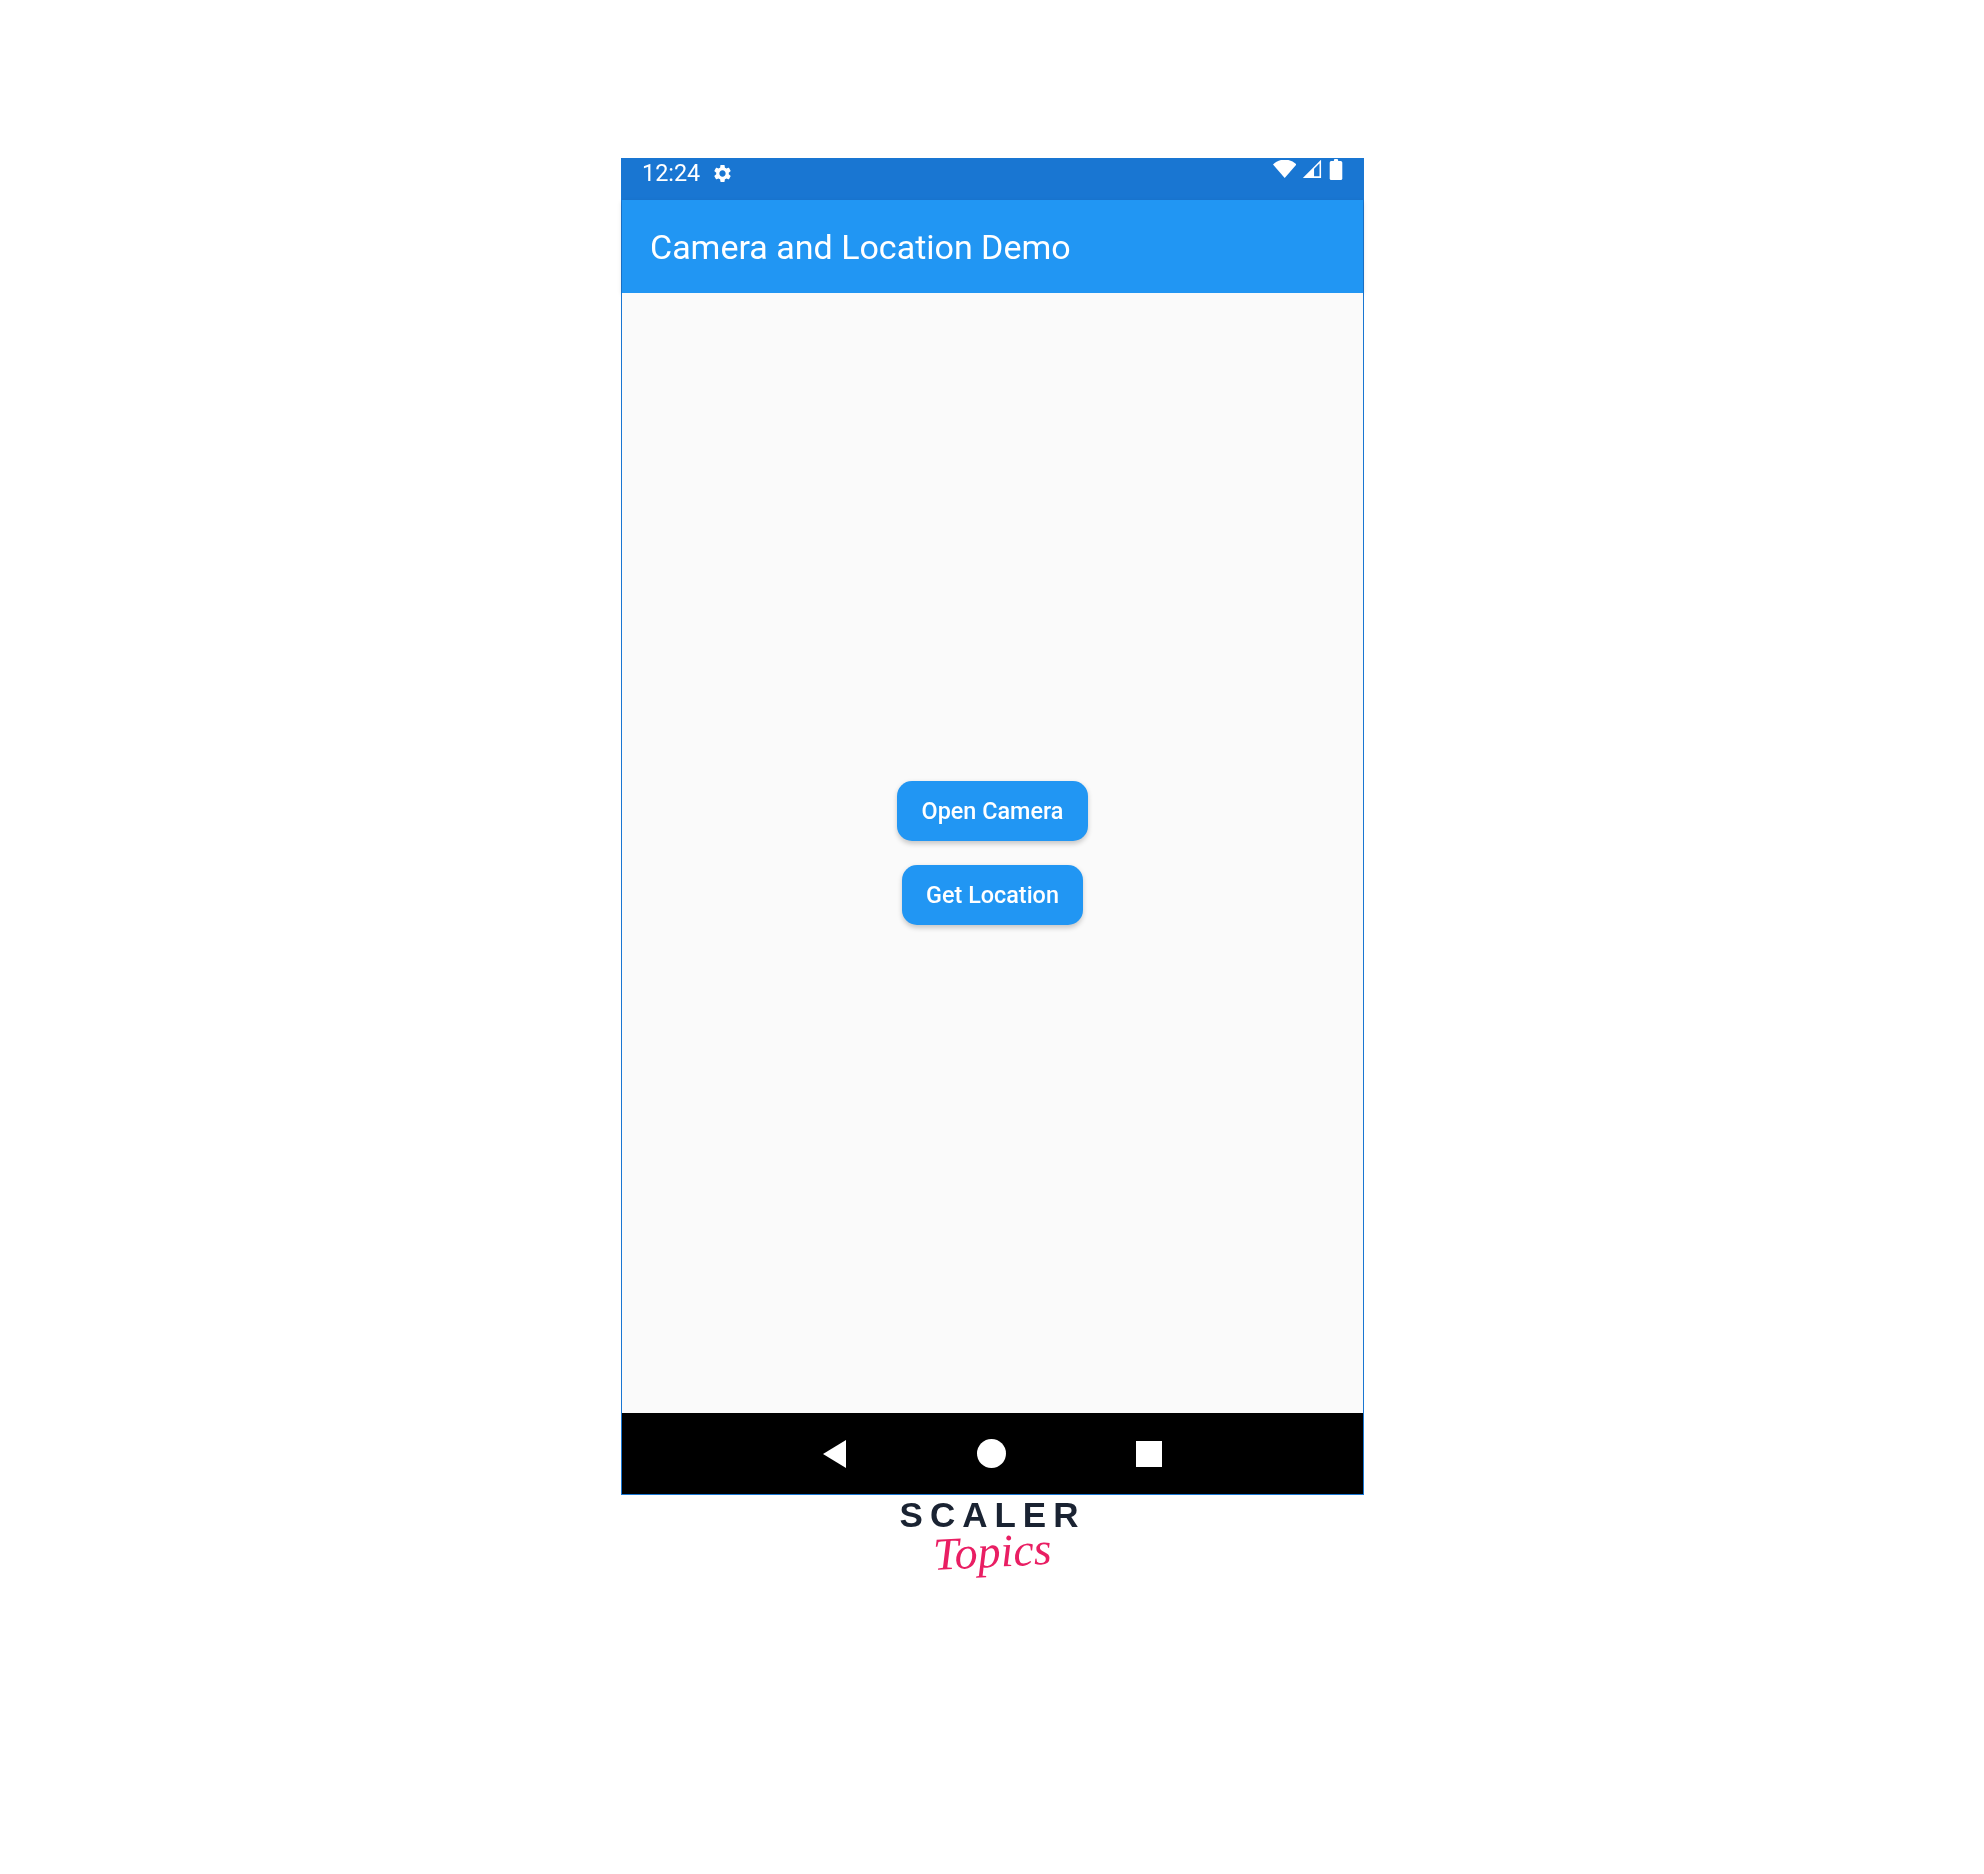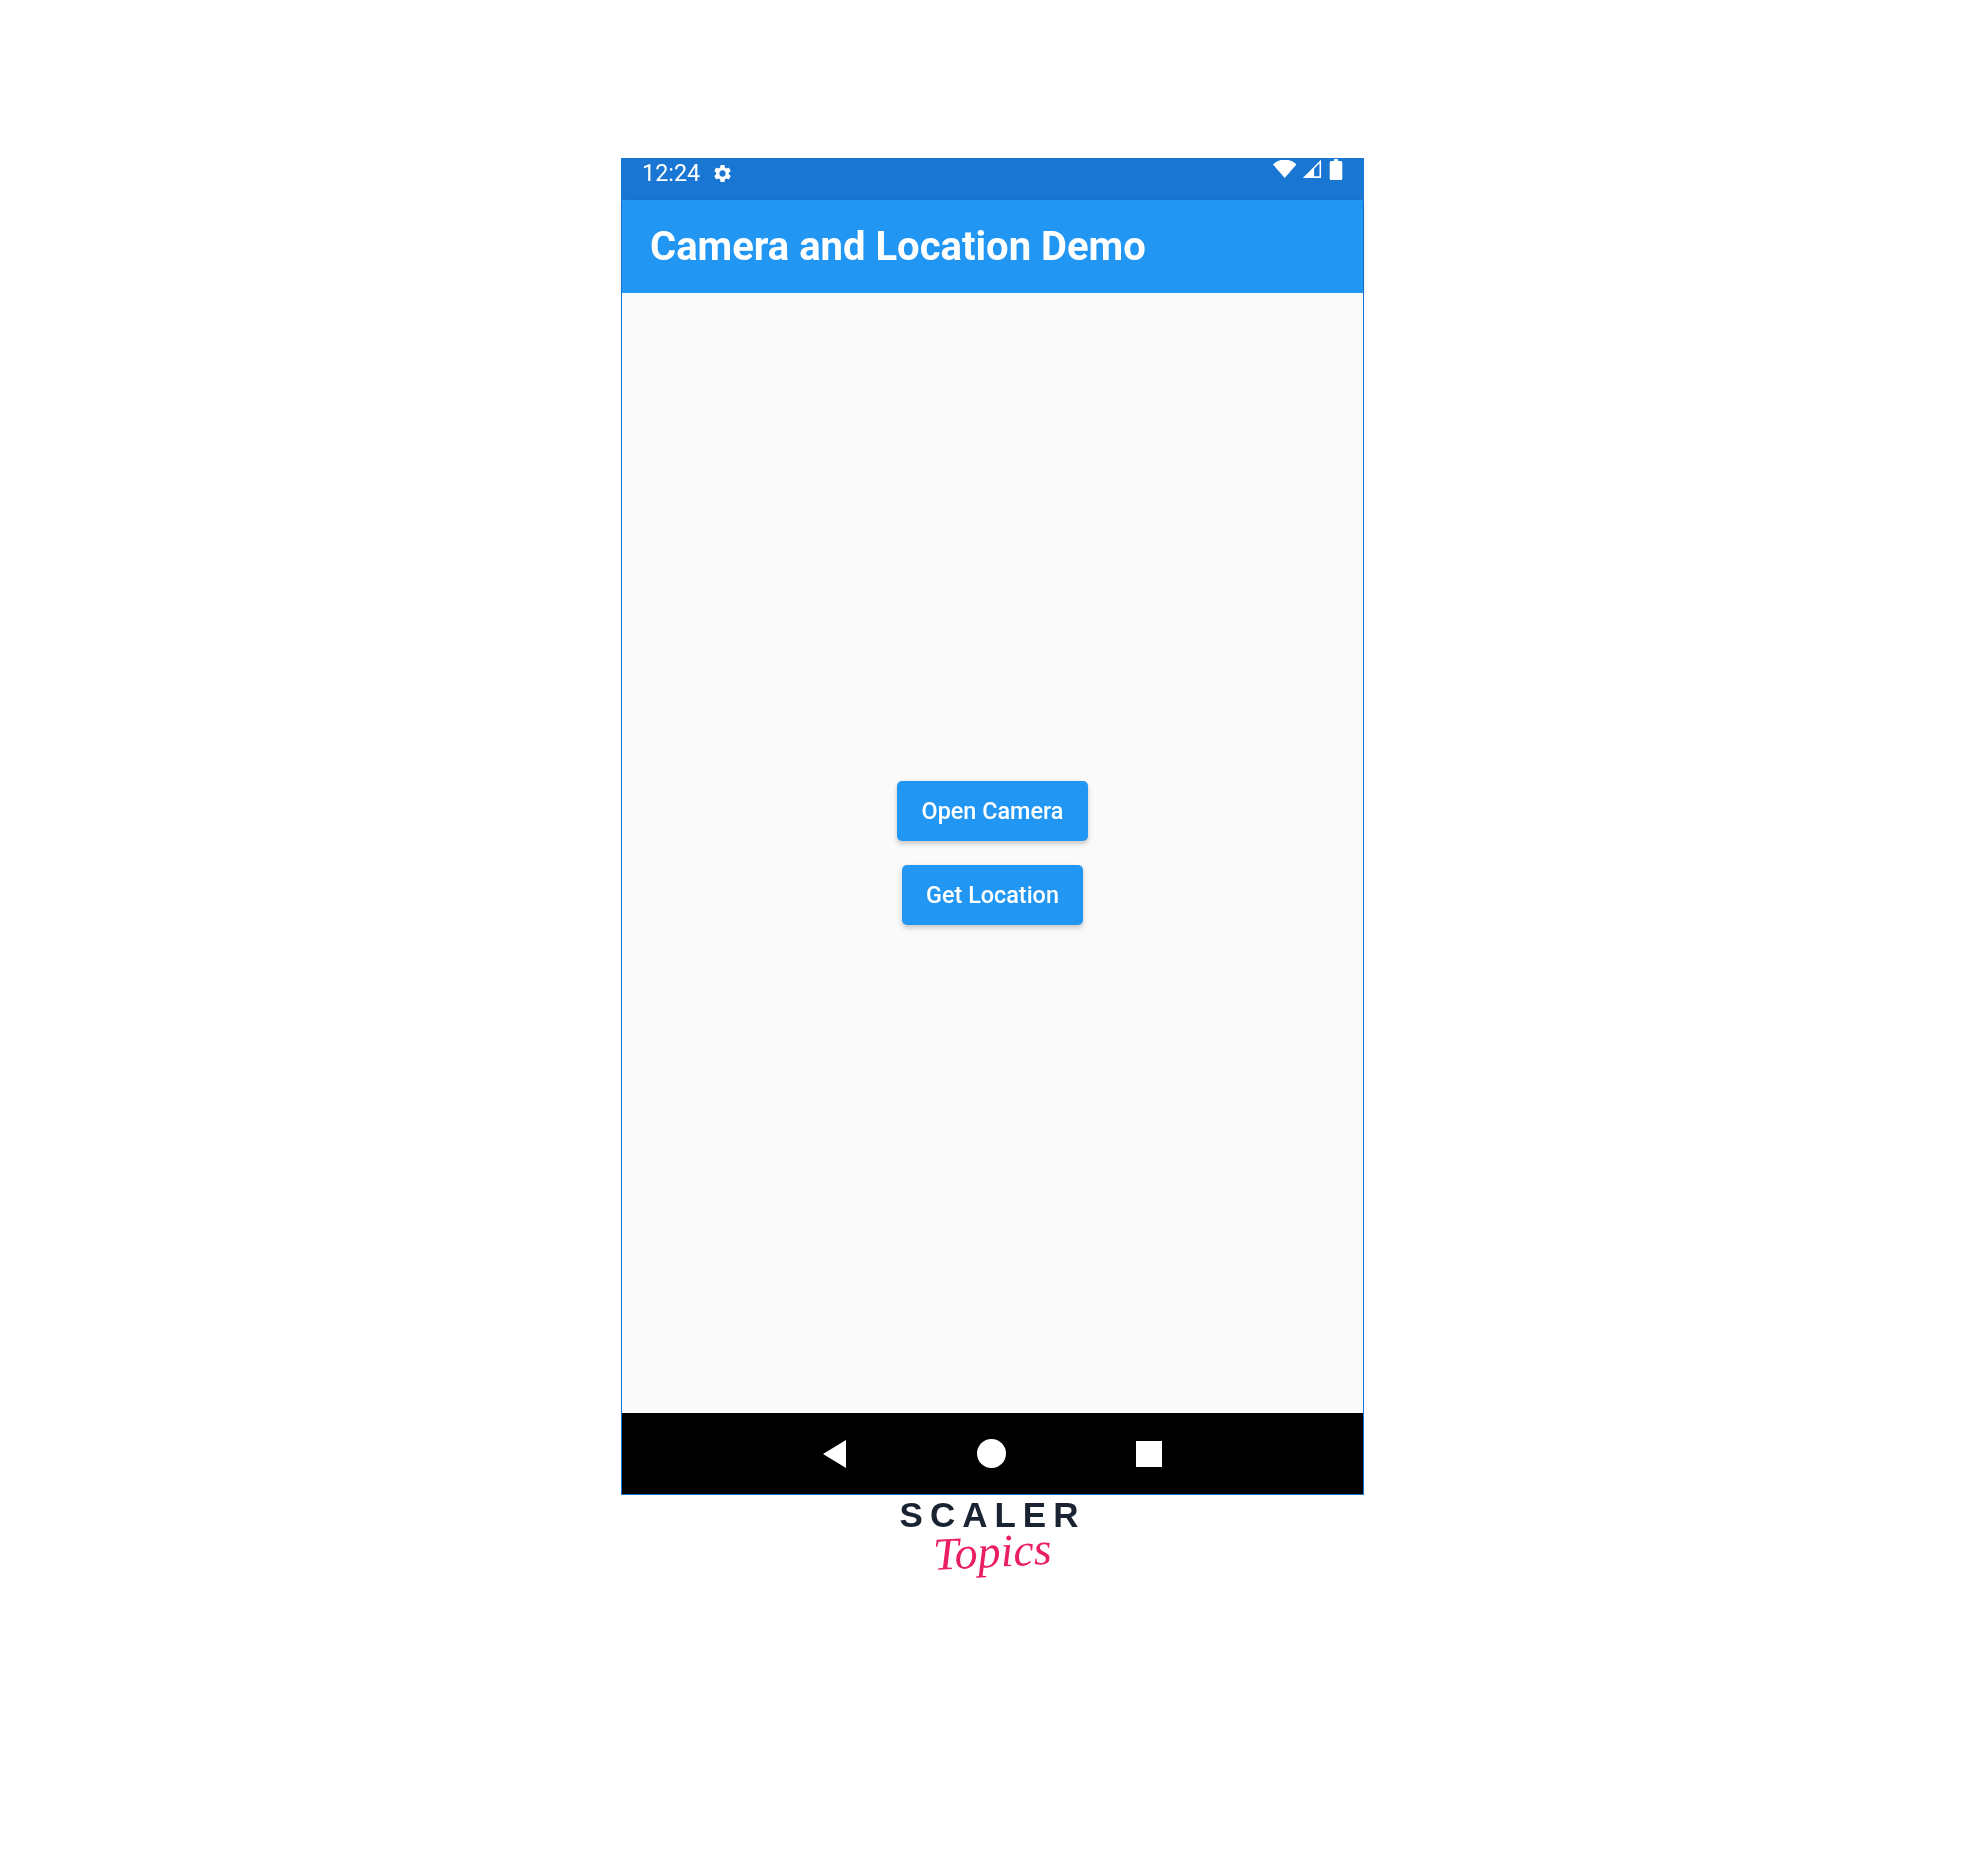--- a/index.html
+++ b/index.html
@@ -82,42 +82,42 @@
       height: 93px;
       background: #2196f3;
       display: flex;
       align-items: center;
       padding: 0 28px;
       color: #ffffff;
       box-shadow: 0 2.3px 4.7px rgba(0,0,0,0.15);
     }
     
     .app-title {
-      font-size: 40px;
-      font-weight: 700;
+      font-size: 34px;
+      font-weight: 400;
     }
     
     .content-area {
       flex: 1;
       background: #fafafa;
       display: flex;
       flex-direction: column;
       align-items: center;
       justify-content: center;
       gap: 23.4px;
     }
     
     .btn {
       background: #2196f3;
       color: #ffffff;
       border: none;
       padding: 16.3px 24.5px;
       font-size: 23.4px;
       font-weight: 500;
-      border-radius: 5px;
+      border-radius: 15px;
       cursor: pointer;
       box-shadow: 0 2.3px 5.8px rgba(0,0,0,0.2);
       font-family: inherit;
     }
     
     .nav-bar {
       height: 81px;
       background: #000000;
       display: flex;
       align-items: center;

